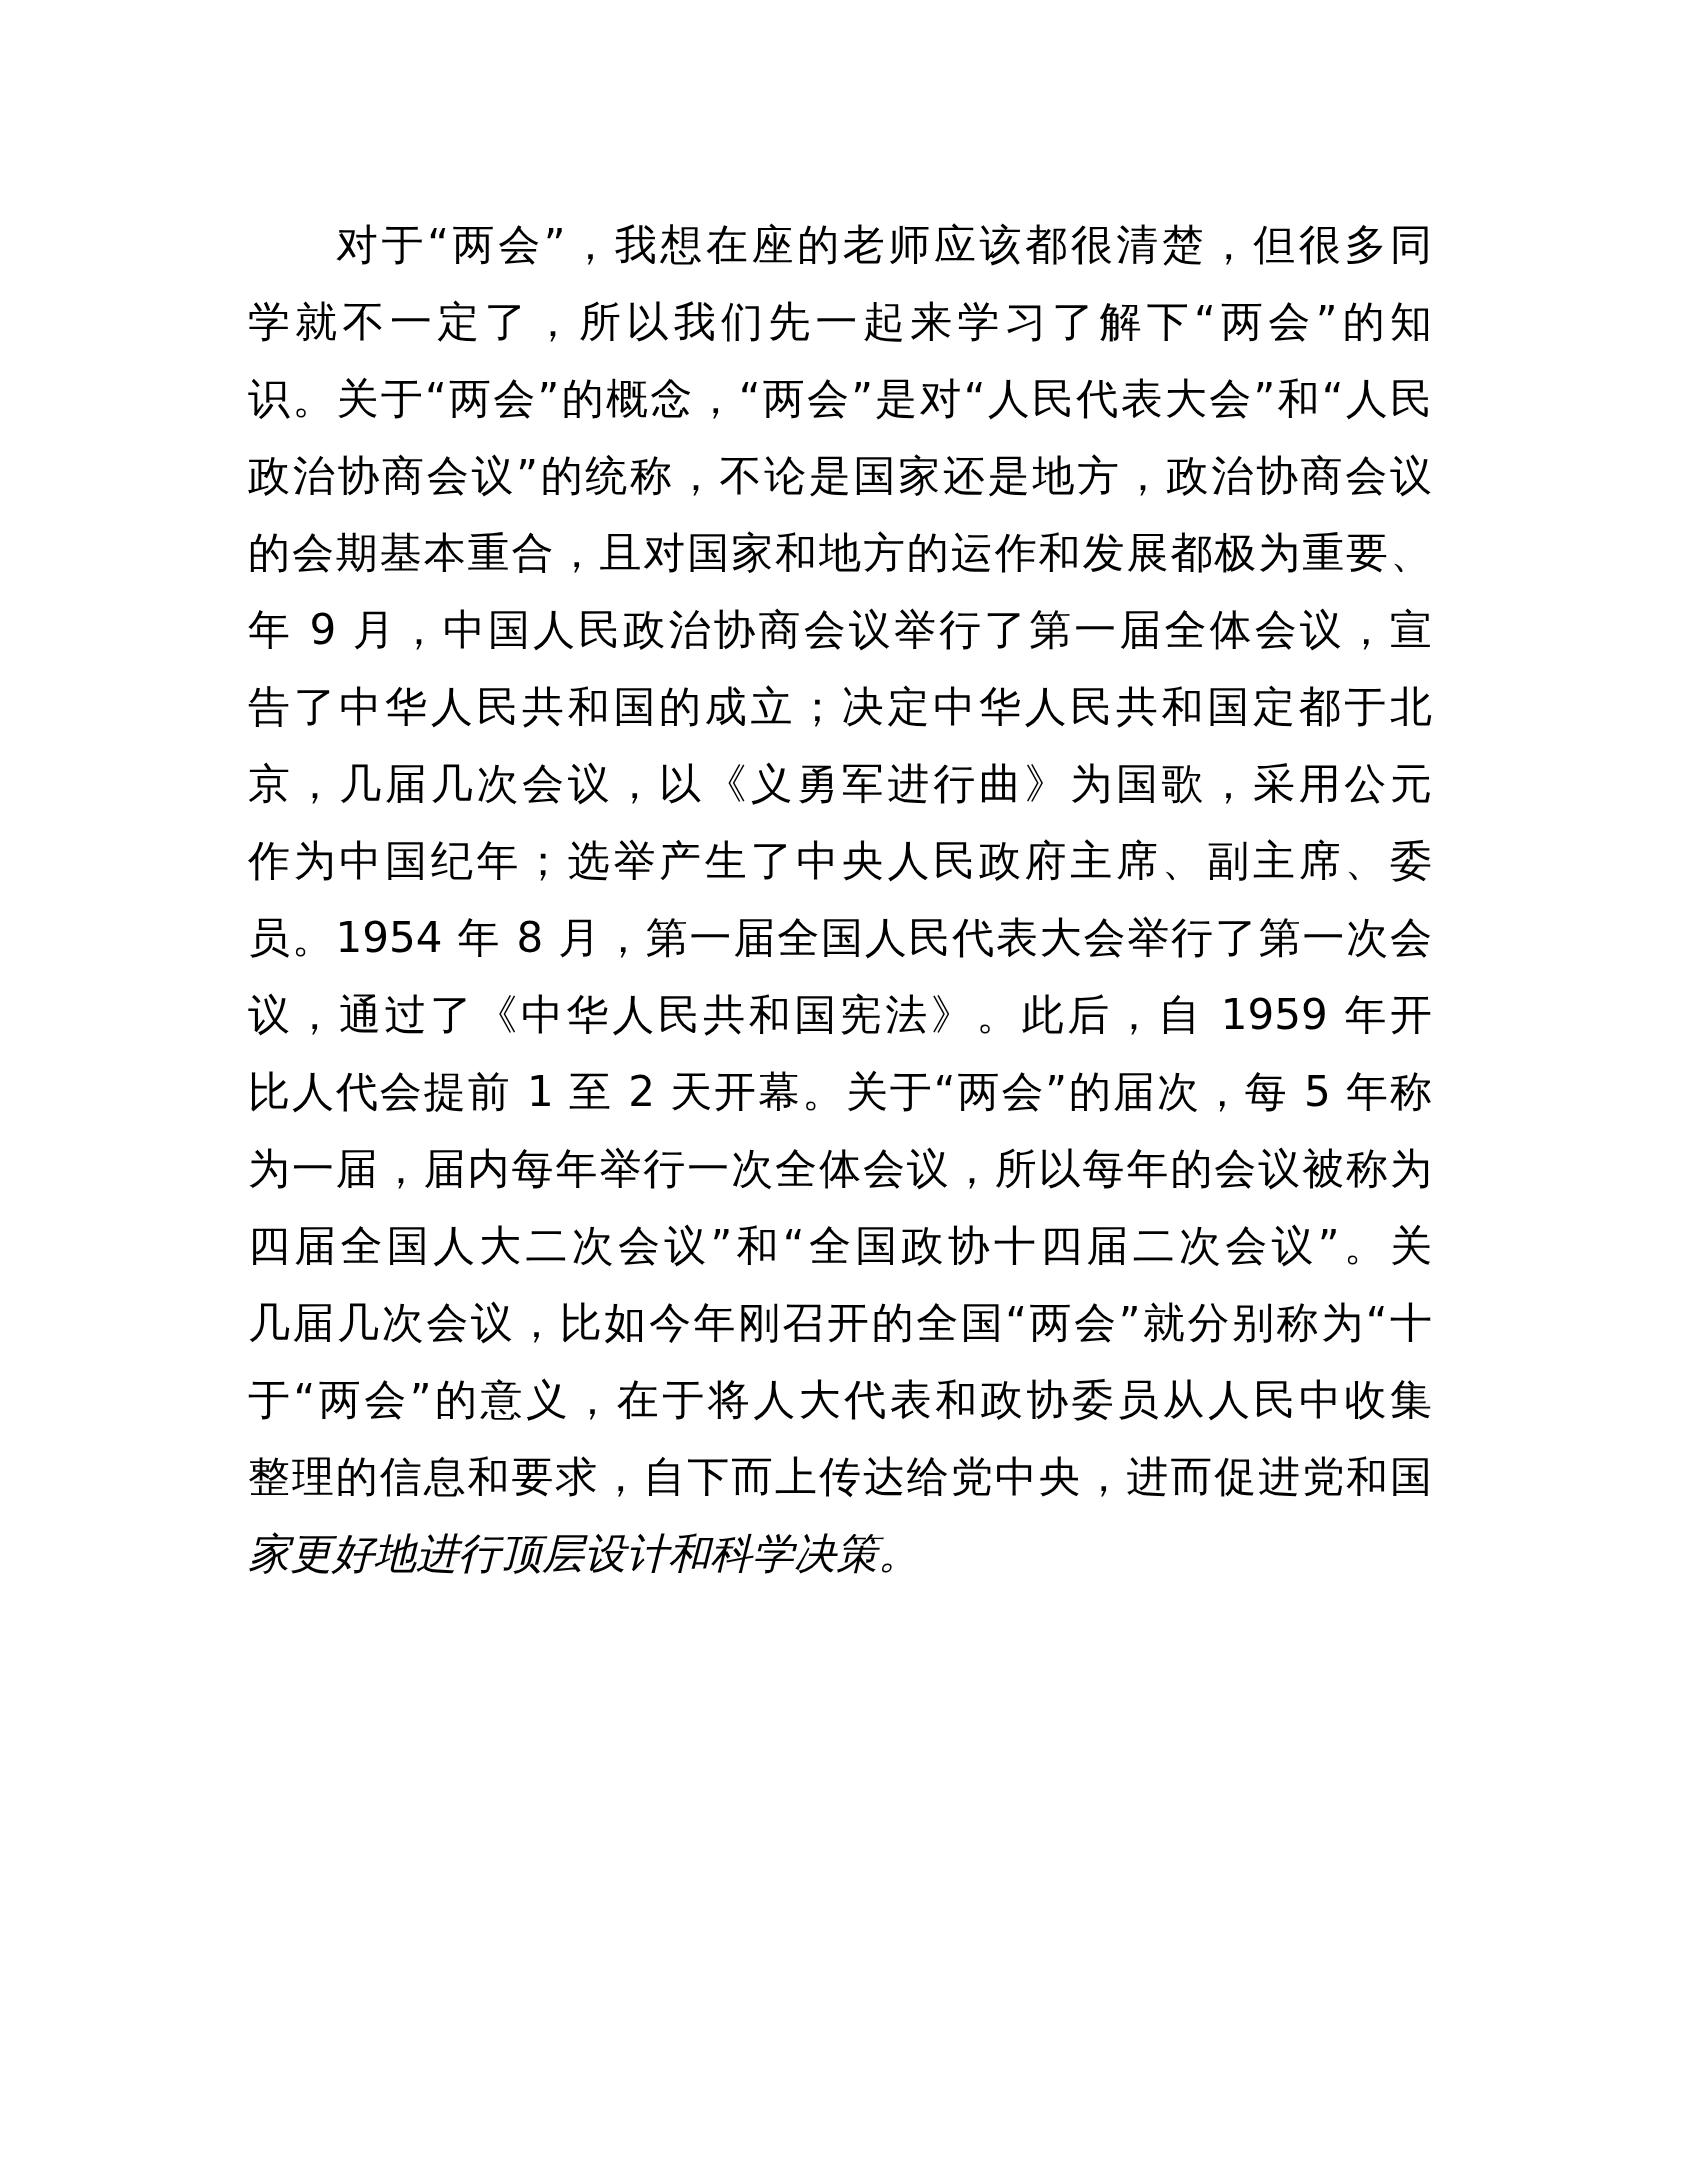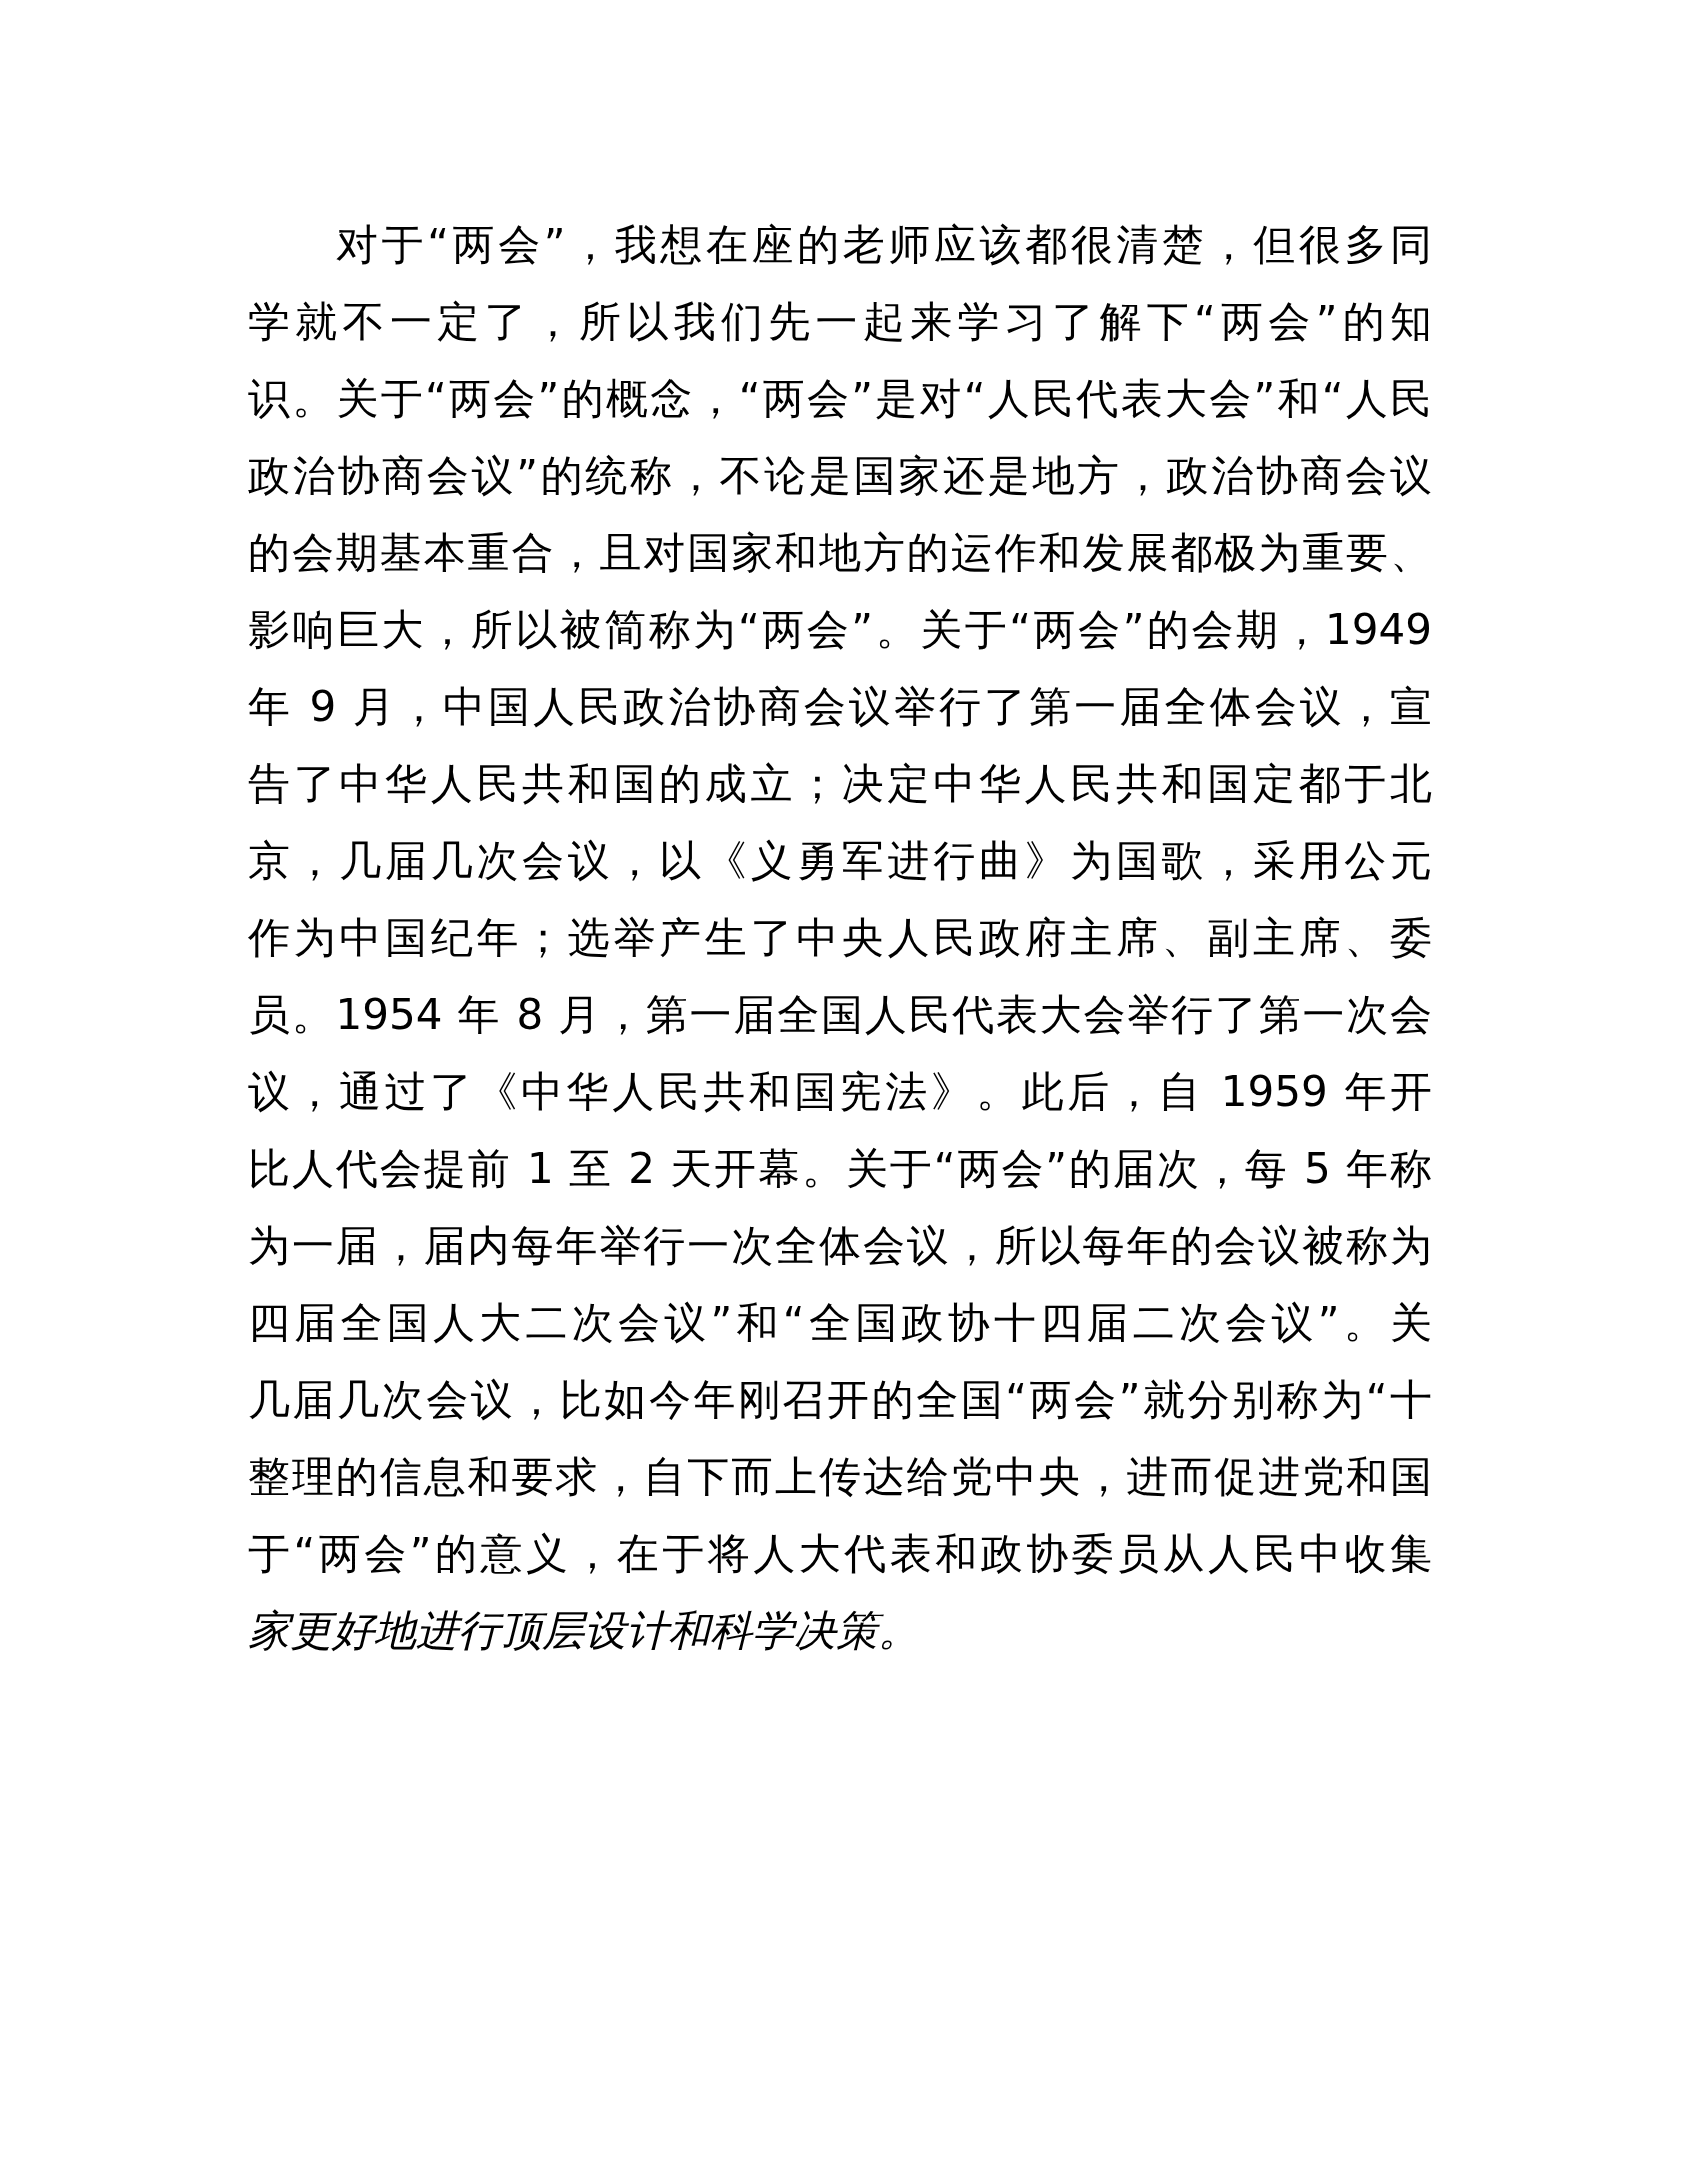--- a/index.html
+++ b/index.html
@@ -20,29 +20,28 @@
 </head>
 <body>
 
 <div class="page">
   <div class="para">
     <span class="line first">对于“两会”，我想在座的老师应该都很清楚，但很多同</span>
     <span class="line">学就不一定了，所以我们先一起来学习了解下“两会”的知</span>
     <span class="line">识。关于“两会”的概念，“两会”是对“人民代表大会”和“人民</span>
     <span class="line">政治协商会议”的统称，不论是国家还是地方，政治协商会议</span>
     <span class="line">的会期基本重合，且对国家和地方的运作和发展都极为重要、</span>
-    <span class="line">影响巨大，所以被简称为“两会”。关于“两会”的会期，1949</span>
     <span class="line">年 9 月，中国人民政治协商会议举行了第一届全体会议，宣</span>
     <span class="line">告了中华人民共和国的成立；决定中华人民共和国定都于北</span>
     <span class="line">京，几届几次会议，以《义勇军进行曲》为国歌，采用公元</span>
     <span class="line">作为中国纪年；选举产生了中央人民政府主席、副主席、委</span>
     <span class="line">员。1954 年 8 月，第一届全国人民代表大会举行了第一次会</span>
     <span class="line">议，通过了《中华人民共和国宪法》。此后，自 1959 年开</span>
     <span class="line">比人代会提前 1 至 2 天开幕。关于“两会”的届次，每 5 年称</span>
     <span class="line">为一届，届内每年举行一次全体会议，所以每年的会议被称为</span>
     <span class="line">四届全国人大二次会议”和“全国政协十四届二次会议”。关</span>
     <span class="line">几届几次会议，比如今年刚召开的全国“两会”就分别称为“十</span>
+    <span class="line">于“两会”的意义，在于将人大代表和政协委员从人民中收集</span>
     <span class="line">整理的信息和要求，自下而上传达给党中央，进而促进党和国</span>
-    <span class="line">于“两会”的意义，在于将人大代表和政协委员从人民中收集</span>
     <span class="line last">家更好地进行顶层设计和科学决策。</span>
   </div>
 </div>
 
 
 </body></html>

